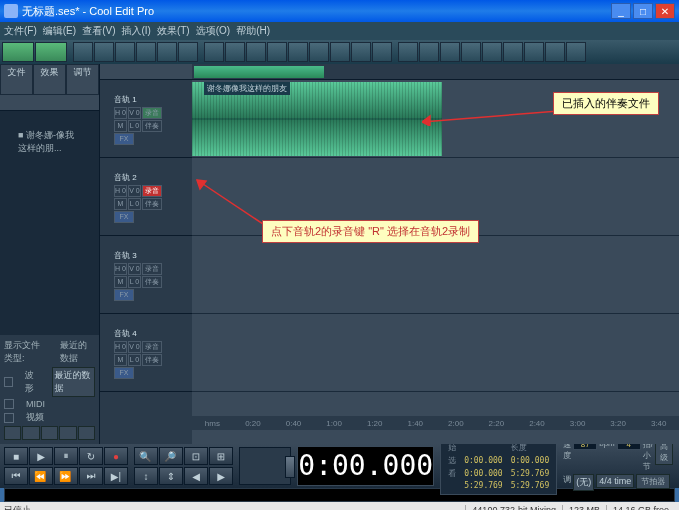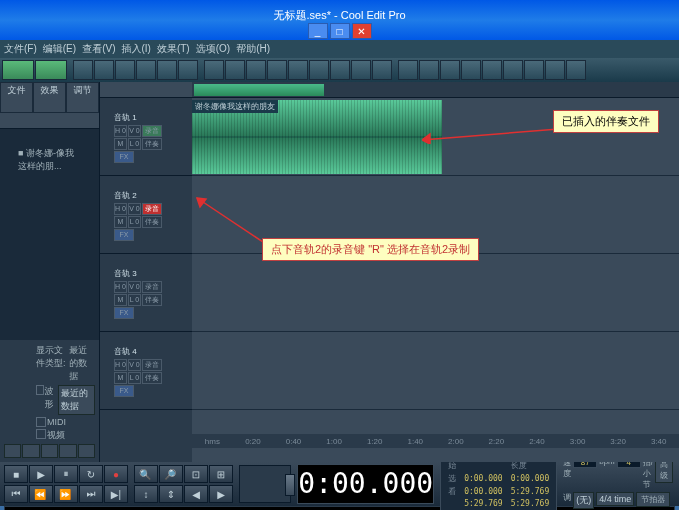--- a/index.html
+++ b/index.html
@@ -1,36 +1,36 @@
 <!DOCTYPE html>
 <html><head>
 <meta charset="utf-8">
 <style>
 * { margin:0; padding:0; box-sizing:border-box; font-family:"Microsoft YaHei",Arial,sans-serif; }
 body { width:679px; height:510px; background:#3a6ea5; overflow:hidden; font-size:10px; }
-.titlebar { height:40px; background:linear-gradient(#0058e6,#1f7ce8,#0058e6); display:flex; align-items:center; color:#fff; padding:8px 4px;flex-direction:column; }
+.titlebar { height:22px; background:linear-gradient(#0058e6,#1f7ce8,#0058e6); display:flex; align-items:center; color:#fff; padding:0 4px; }
 .titlebar .icon { width:14px; height:14px; background:#8ab4f8; margin-right:4px; border-radius:2px; }
 .titlebar .title { flex:1; font-size:11px; }
 .winbtns { display:flex; gap:2px; }
 .winbtn { width:20px; height:16px; background:#4a8cf0; border:1px solid #2a5cb0; display:flex; align-items:center; justify-content:center; color:#fff; cursor:pointer; }
 .winbtn.close { background:#e04030; }
 .menubar { height:18px; background:#2a4a5a; display:flex; align-items:center; padding:4px 4px; color:#c0d0d8; font-size:10px; }
 .menubar span { margin-right:6px; cursor:pointer; }
 .toolbar { height:24px; background:linear-gradient(#3a5a6a,#1a3a4a); display:flex; align-items:center; padding:2px; gap:1px; }
 .tbtn { width:20px; height:20px; background:linear-gradient(#4a6a7a,#2a4a5a); border:1px solid #1a2a3a; cursor:pointer; }
 .tbtn.big { width:32px; background:linear-gradient(#5aba7a,#3a8a5a); }
 .tsep { width:4px; }
 .main { display:flex; height:380px; background:#1a2a3a; }
 .leftpanel { width:100px; background:#2a3a4a; border-right:1px solid #0a1a2a; display:flex; flex-direction:column; }
 .tabs { display:flex; height:31px; }
 .tab { flex:1; background:#3a4a5a; border:1px solid #1a2a3a; color:#c0d0d8; font-size:9px; text-align:center; line-height:14px; cursor:pointer; }
 .filelist { flex:1; background:#1a2a3a; padding:16px; color:#a0b0b8; font-size:9px; }
 .fileitem { padding:2px; cursor:pointer; }
 .bottomctl { padding:4px; color:#a0b0b8; font-size:9px; }
-.bottomctl .row { display:flex; margin-bottom:2px; gap:1px;margin-left:32px; }
+.bottomctl .row { display:flex; align-items:center; margin-bottom:2px; gap:12px; }
 .chk { width:10px; height:10px; border:1px solid #5a6a7a; }
 .sel { background:#3a4a5a; border:1px solid #1a2a2a; color:#c0d0d8; padding:1px 2px; font-size:9px; }
 .navbtns { display:flex; gap:1px; margin-top:2px; }
 .navbtn { width:18px; height:14px; background:#3a4a5a; border:1px solid #1a2a2a; cursor:pointer; }
 .trackpanel { width:92px; background:#2a3a4a; }
 .trackhdr { height:16px; background:#3a4a5a; border-bottom:1px solid #0a1a2a; }
 .track { height:78px; border-bottom:1px solid #0a1a2a; padding:14px; color:#a0b0b8; font-size:8px; }
 .track .name { color:#d0e0e8; margin-bottom:2px; }
 .track .btns { display:flex; gap:1px; margin-bottom:1px; }
 .tkbtn { width:20px; height:12px; background:#2a3a4a; border:1px solid #4a5a6a; font-size:7px; text-align:center; line-height:10px; cursor:pointer; color:#8a9aa8; }
@@ -38,21 +38,21 @@
 .tkbtn.grn { background:#3a7a5a; }
 .tkbtn.blu { background:#3a5a8a; }
 .tkbtn.v { width:13px; }
 .waveform { flex:1; background:#3a4a5a; position:relative; }
 .overview { height:16px; background:#2a3a4a; border-bottom:1px solid #0a1a2a; position:relative; }
 .ovwave { position:absolute; left:2px; top:2px; width:130px; height:12px; background:linear-gradient(#4aba8a,#2a8a5a); }
 .wavearea { position:relative; height:336px; }
 .trackwave { height:78px; border-bottom:1px solid #1a2a3a; position:relative; background:#3a4a5a; }
 .wave1 { position:absolute; left:0; top:2px; width:250px; height:74px; background:linear-gradient(180deg,#5aca9a 0%,#2a7a5a 48%,#1a5a4a 50%,#2a7a5a 52%,#5aca9a 100%); }
 .wave1::before { content:''; position:absolute; inset:0; background:repeating-linear-gradient(90deg,rgba(0,0,0,0.15) 0 1px,transparent 1px 3px); }
-.wavelabel { position:absolute; top:0; left:0; background:#1a3a4a; color:#c0d0d8; font-size:8px; padding:1px 3px; }
+.wavelabel { position:absolute; top:0; left:12px; background:#1a3a4a; color:#c0d0d8; font-size:8px; padding:1px 3px; }
 .ruler { height:14px; background:#2a3a4a; color:#7a8a98; font-size:8px; display:flex; align-items:center;justify-content:flex-end; }
 .ruler span { flex:1; text-align:center; }
 .callout1 { position:absolute; right:20px; top:12px; background:#fefec0; border:1px solid #c04040; padding:3px 8px; font-size:11px; color:#000; }
 .callout2 { position:absolute; left:70px; top:140px; background:#fefec0; border:1px solid #c04040; padding:3px 8px; font-size:11px; color:#c03030; }
 .arrow { position:absolute; stroke:#e03030; stroke-width:1.5; fill:none; }
 .transport { height:44px; background:linear-gradient(#3a4a5a,#1a2a3a); display:flex; align-items:center; padding:4px; gap:6px; }
 .tctl { display:flex; flex-direction:column; gap:2px; }
 .trow { display:flex; gap:1px; }
 .pbtn { width:24px; height:18px; background:linear-gradient(#4a5a6a,#2a3a4a); border:1px solid #0a1a2a; cursor:pointer; color:#c0d0d8; display:flex; align-items:center; justify-content:center; font-size:10px; }
 .pbtn.rec { color:#e04040; }

